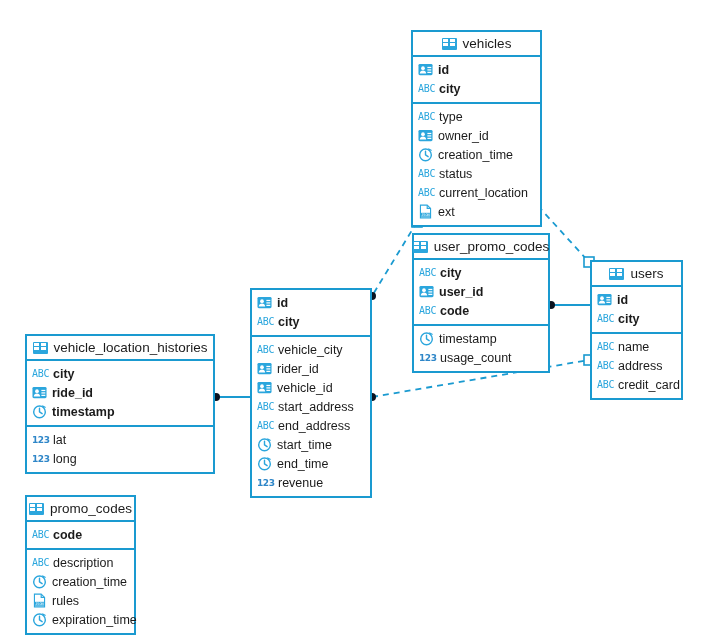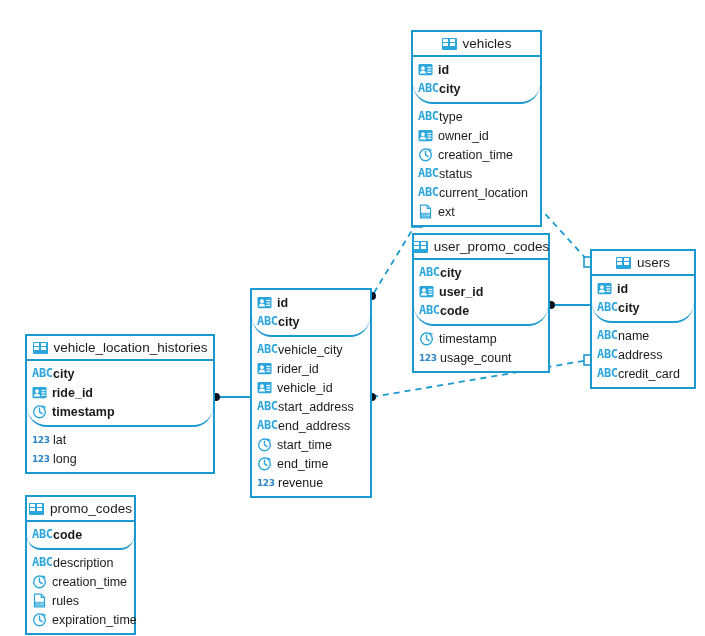--- a/index.html
+++ b/index.html
@@ -25,21 +25,20 @@
     border-bottom:2px solid #1a9ad0;
     box-sizing:border-box;
     background:#ffffff;
   }
   .tbl-title{
     font-size:13.5px;color:#1b1b1b;font-weight:400;white-space:nowrap;
   }
   .tbl-section{
     padding:3px 4px 4px 0;
     box-sizing:border-box;
-    border-radius:20px;
   }
   .tbl-section.pk{border-bottom:2px solid #1a9ad0;}
   .field-row{
     display:flex;align-items:center;gap:5px;
     height:19px;
     padding-left:5px;
     white-space:nowrap;
   }
   .field-name{font-size:12.5px;color:#1b1b1b;}
   .pk .field-name{font-weight:bold;}
@@ -49,21 +48,21 @@
 
   
   .ico-table{position:relative;width:15px;height:12px;flex:0 0 15px;background:#2ba6dd;border-radius:1px;}
   .ico-table::before{content:"";position:absolute;left:1px;top:1px;width:5px;height:3px;background:#fff;
      box-shadow:7px 0 0 0 #fff, 0 4px 0 0 #fff, 7px 4px 0 0 #fff;}
 
   
   .ico-abc{
     flex:0 0 16px;width:16px;height:12px;
     font-family:"DejaVu Sans Mono","Liberation Mono",monospace;
-    font-size:12px;font-weight:bold;line-height:11px;
+    font-size:10px;font-weight:normal;line-height:11px;
     color:#2ba6dd;letter-spacing:-0.3px;text-align:center;
   }
   
   .ico-123{
     flex:0 0 16px;width:16px;height:12px;
     font-family:"DejaVu Sans","Liberation Sans",sans-serif;
     font-size:9px;font-weight:bold;line-height:12px;
     color:#2e86c8;letter-spacing:-0.4px;
   }
 </style>
@@ -195,21 +194,21 @@
             <path d="M11.4 2.1l2.6 1.4" stroke="#2ba6dd" stroke-width="1.4" stroke-linecap="round"></path>
           </svg>
           <span class="field-name">timestamp</span>
         </div>
         <div class="field-row">
           <span class="ico-123">123</span>
           <span class="field-name">usage_count</span>
         </div>
       </div>
     </div>
-    <div class="table-node" style="left: 590px; top: 249px; width: 106px;">
+    <div class="table-node" style="left: 590px; top: 260px; width: 93px;">
       <div class="tbl-header">
         <span class="ico-table"></span>
         <span class="tbl-title">users</span>
       </div>
       <div class="tbl-section pk">
         <div class="field-row">
           <svg class="ico" viewBox="0 0 16 16">
             <rect x="0.5" y="2" width="15" height="12" rx="1.5" fill="#2ba6dd"></rect>
             <circle cx="5.3" cy="6.6" r="2" fill="#fff"></circle>
             <path d="M1.9 12.2c0-2 1.6-3.1 3.4-3.1s3.4 1.1 3.4 3.1z" fill="#fff"></path>

